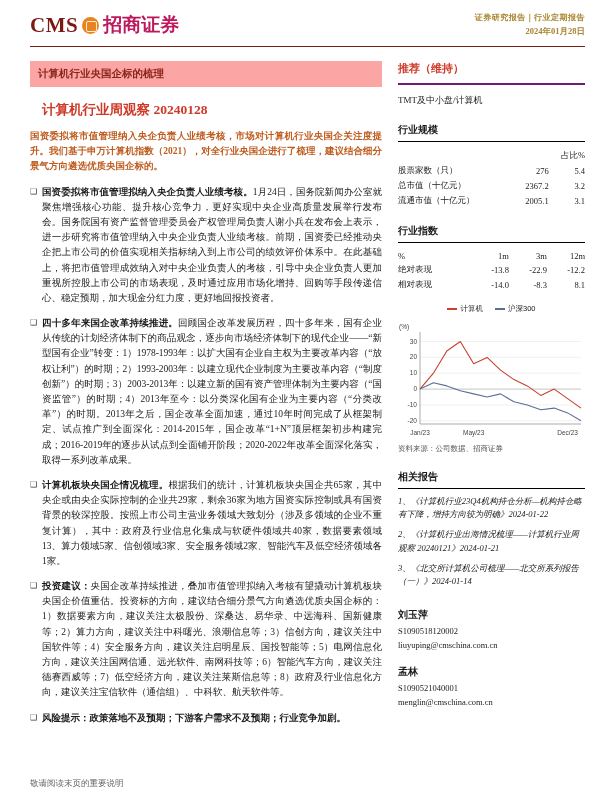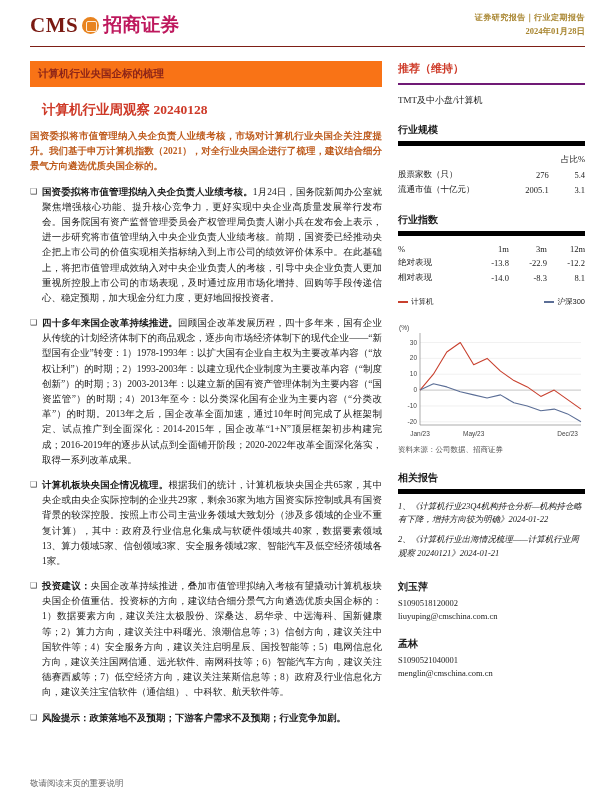--- a/index.html
+++ b/index.html
@@ -18,37 +18,37 @@
   .report-type { font-size:8px; font-weight:700; color:#A8852F; letter-spacing:.5px; }
   .report-date { font-size:8.5px; font-weight:700; color:#A8852F; margin-top:3px; }
   .rule { height:0; border-top:1.5px solid #7E1F16; margin:2px 15px 0 30px; }
 
   
   .content { display:flex; gap:16px; padding:14px 15px 0 30px; align-items:flex-start; }
   .main { width:352px; flex:none; }
   .sidebar { flex:1; min-width:0; }
 
   
-  .banner { background:#f97316; color:#8C2418; font-weight:700; font-size:10.5px; padding:6px 8px; font-family:"Liberation Sans",sans-serif; }
+  .banner { background:#fca5a5; color:#8C2418; font-weight:700; font-size:10.5px; padding:6px 8px; font-family:"Liberation Sans",sans-serif; }
   .doc-title { color:#CE3A28; font-size:13.5px; font-weight:700; margin:14px 12px 10px; }
   .intro { color:#BE5B1D; font-weight:700; font-size:9.5px; line-height:1.6; text-align:justify; margin:0 0 4px; }
   .bullet { position:relative; padding-left:12px; margin-top:10px; font-size:9.5px; line-height:1.6; text-align:justify; }
   .bullet-mark { position:absolute; left:0; top:1px; font-size:8px; color:#333; }
   .lead { font-weight:700; }
 
   
   .rating { color:#CE3A28; font-weight:700; font-size:11px; padding-bottom:7px; border-bottom:2px solid #701a75; font-family:"Liberation Sans",sans-serif; }
   .industry { font-size:9px; margin:9px 0 0; }
-  .side-title { font-weight:700; font-size:10px; border-bottom:5px solid #000000; padding-bottom:4px; margin:16px 0 6px; font-family:"Liberation Sans",sans-serif; }
+  .side-title { font-weight:700; font-size:10px; border-bottom:1px solid #000000; padding-bottom:4px; margin:16px 0 6px; font-family:"Liberation Sans",sans-serif; }
   .side-table { width:100%; border-collapse:collapse; font-size:8.5px; }
   .side-table td { padding:1.5px 0; }
   .side-table .num { text-align:right; }
   .side-table .lbl { text-align:left; }
   .chart { margin-top:12px; }
-  .legend { display:flex; justify-content:space-between; gap:12px; font-size:7.5px; align-items:center; margin-bottom:16px; font-family:"Liberation Sans",sans-serif; }
+  .legend { display:flex; justify-content:center; gap:12px; font-size:7.5px; align-items:center; margin-bottom:8px; font-family:"Liberation Sans",sans-serif; }
   .legend-item { display:flex; align-items:center; }
   .swatch { display:inline-block; width:10px; height:2px; margin-right:3px; }
   .chart svg { display:block; width:100%; }
   .source { font-size:7.5px; color:#555; margin-top:6px; }
   .report-item { font-size:8.5px; line-height:1.55; margin-bottom:7px; font-style:italic; }
   .analysts { margin-top:20px; }
   .analyst { margin-bottom:13px; }
   .analyst-name { font-weight:700; font-size:10px; margin-bottom:3px; font-family:"Liberation Sans",sans-serif; }
   .analyst-line { font-size:8.5px; line-height:1.6; }
 
@@ -109,20 +109,25 @@
         <tbody>
             <tr>
           <td class="lbl"></td>
           <td class="num"></td>
           <td class="num">占比%</td>
         </tr>
         <tr>
           <td class="lbl">股票家数（只）</td>
           <td class="num">276</td>
           <td class="num">5.4</td>
+        </tr>
+        <tr>
+          <td class="lbl">总市值（十亿元）</td>
+          <td class="num">2367.2</td>
+          <td class="num">3.2</td>
         </tr>
         <tr>
           <td class="lbl">流通市值（十亿元）</td>
           <td class="num">2005.1</td>
           <td class="num">3.1</td>
         </tr>
       </tbody>
         </table>
 
       <div class="side-title">行业指数</div>
@@ -181,20 +186,21 @@
             <text x="22" y="113" text-anchor="middle" font-size="6.5" fill="#444" font-family="Liberation Sans, sans-serif">Jan/23</text>
             <text x="75.66666666666666" y="113" text-anchor="middle" font-size="6.5" fill="#444" font-family="Liberation Sans, sans-serif">May/23</text>
             <text x="169.58333333333334" y="113" text-anchor="middle" font-size="6.5" fill="#444" font-family="Liberation Sans, sans-serif">Dec/23</text>
           </svg>
       </div>
       <div class="source">资料来源：公司数据、招商证券</div>
 
       <div class="side-title">相关报告</div>
       <div class="report-item">1、《计算机行业23Q4机构持仓分析—机构持仓略有下降，增持方向较为明确》2024-01-22</div>
       <div class="report-item">2、《计算机行业出海情况梳理——计算机行业周观察 20240121》2024-01-21</div>
+      <div class="report-item">3、《北交所计算机公司梳理——北交所系列报告（一）》2024-01-14</div>
 
       <div class="analysts">
         <div class="analyst">
           <div class="analyst-name">刘玉萍</div>
           <div class="analyst-line">S1090518120002</div>
           <div class="analyst-line">liuyuping@cmschina.com.cn</div>
         </div>
         <div class="analyst">
           <div class="analyst-name">孟林</div>
           <div class="analyst-line">S1090521040001</div>

